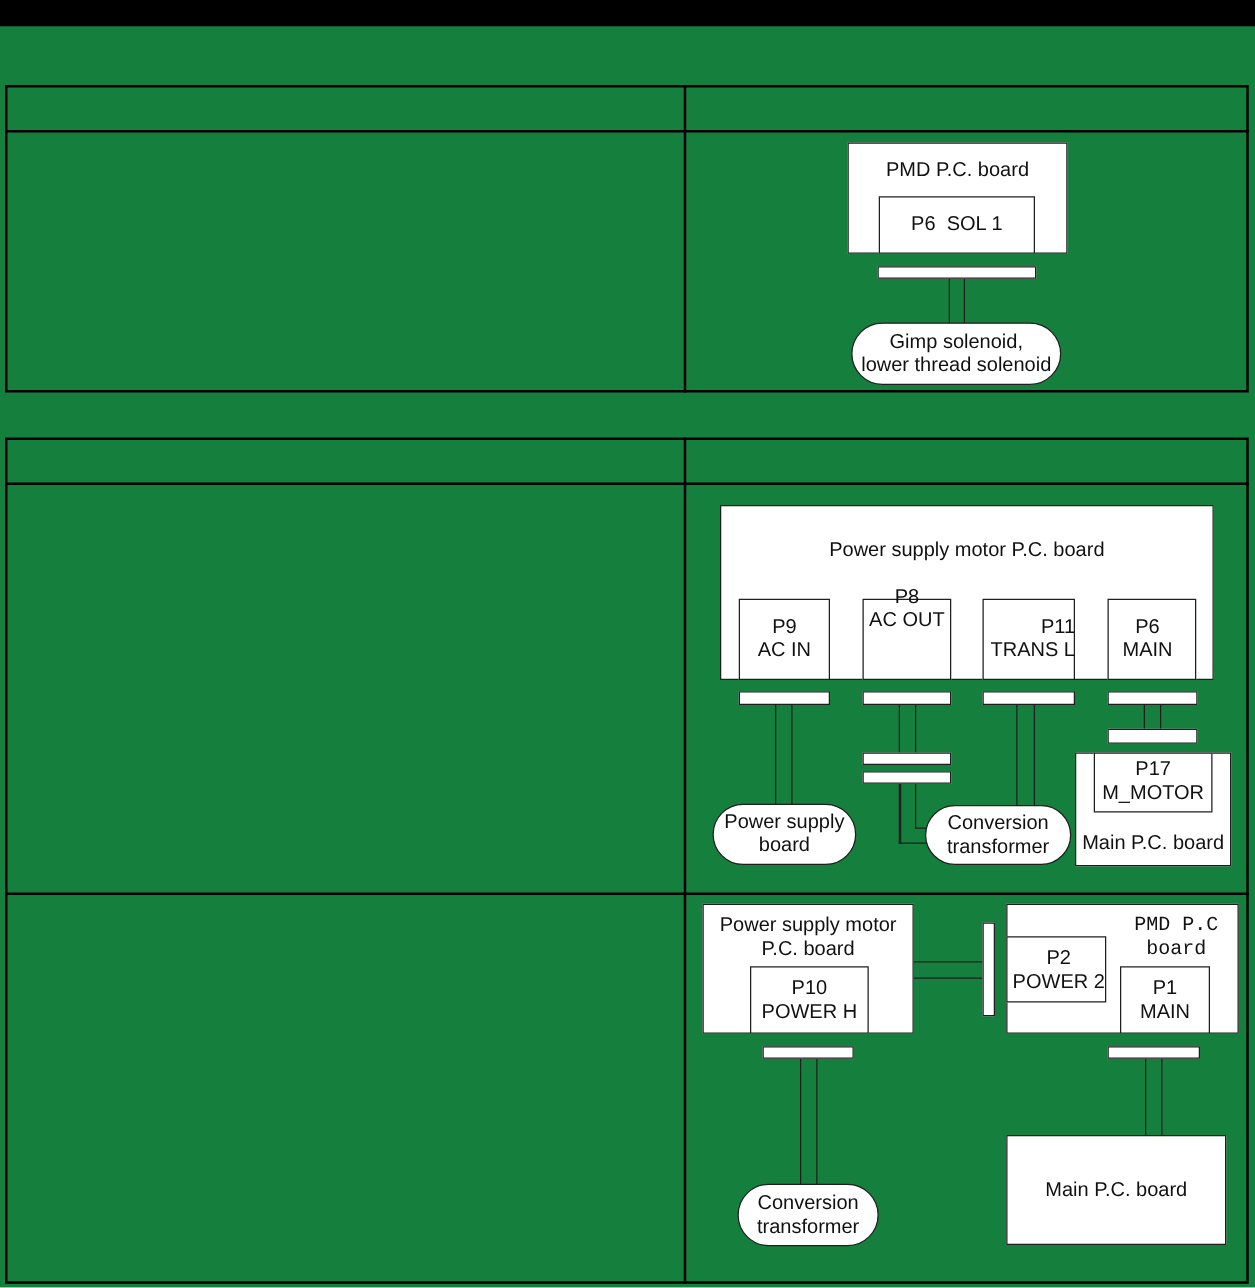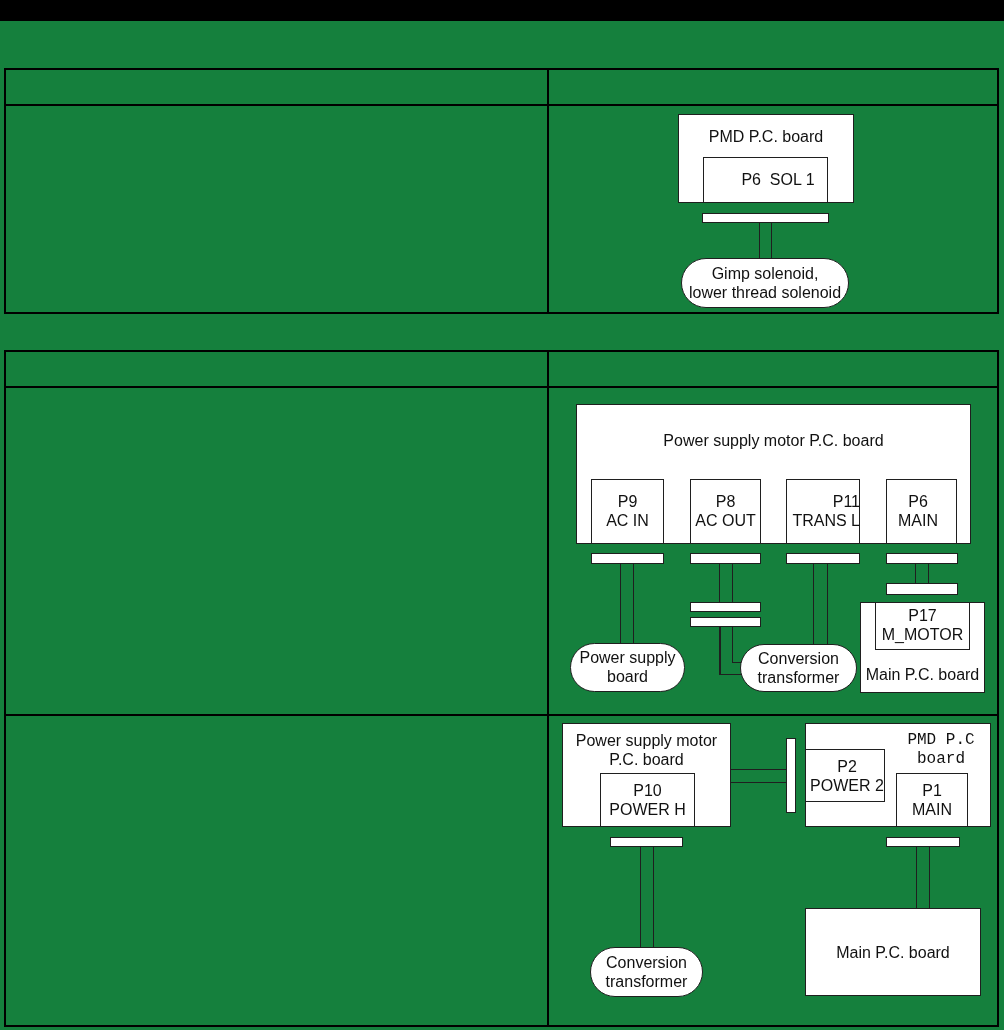--- a/index.html
+++ b/index.html
@@ -38,21 +38,21 @@
   <div>
 
     <div class="abs dv" style="left:759px; top:222px; width:13px; height:37px;"></div>
     <div class="abs bar" style="left:702px; top:213px; width:127px; height:10px;"></div>
 
     <div class="abs box" style="left:678px; top:114px; width:176px; height:89px;"></div>
     <div class="abs box" style="left:703px; top:157px; width:125px; height:46px;"></div>
     <div class="abs stadium" style="left:681px; top:258px; width:168px; height:50px;"></div>
 
     <div class="lbl" style="left:678px; top:127px; width:176px;">PMD P.C. board</div>
-    <div class="lbl" style="left:703px; top:170px; width:150px;">P6  SOL 1</div>
+    <div class="lbl" style="left:703px; top:170px; width:125px;">P6  SOL 1</div>
     <div class="lbl" style="left:681px; top:264px; width:168px;">Gimp solenoid,
 lower thread solenoid</div>
   </div>
 
   <div class="abs tframe" style="left:4px; top:350px; width:995px; height:677px;"></div>
   <div class="abs tline" style="left:4px; top:386px; width:995px; height:2px;"></div>
   <div class="abs tline" style="left:4px; top:714px; width:995px; height:2px;"></div>
   <div class="abs tline" style="left:547px; top:350px; width:2px; height:677px;"></div>
 
   <div>
@@ -81,21 +81,21 @@
     <div class="abs box" style="left:786px; top:479px; width:74px; height:65px;"></div>
     <div class="abs box" style="left:886px; top:479px; width:71px; height:65px;"></div>
     <div class="abs box" style="left:860px; top:602px; width:125px; height:91px;"></div>
     <div class="abs box" style="left:875px; top:602px; width:95px; height:48px;"></div>
     <div class="abs stadium" style="left:570px; top:643px; width:115px; height:49px;"></div>
     <div class="abs stadium" style="left:740px; top:644px; width:117px; height:48px;"></div>
 
     <div class="lbl" style="left:576px; top:431px; width:395px;">Power supply motor P.C. board</div>
     <div class="lbl" style="left:591px; top:492px; width:73px;">P9
 AC IN</div>
-    <div class="lbl" style="left:690px; top:492px; width:71px;">P8
+    <div class="lbl" style="left:690px; top:468px; width:71px;">P8
 AC OUT</div>
     <div class="lbl" style="left:786px; top:492px; width:74px;text-align:right;">P11
 TRANS L</div>
     <div class="lbl" style="left:886px; top:492px; width:64px;">P6
 MAIN</div>
     <div class="lbl" style="left:570px; top:648px; width:115px;">Power supply
 board</div>
     <div class="lbl" style="left:740px; top:649px; width:117px;">Conversion
 transformer</div>
     <div class="lbl" style="left:875px; top:606px; width:95px;">P17

